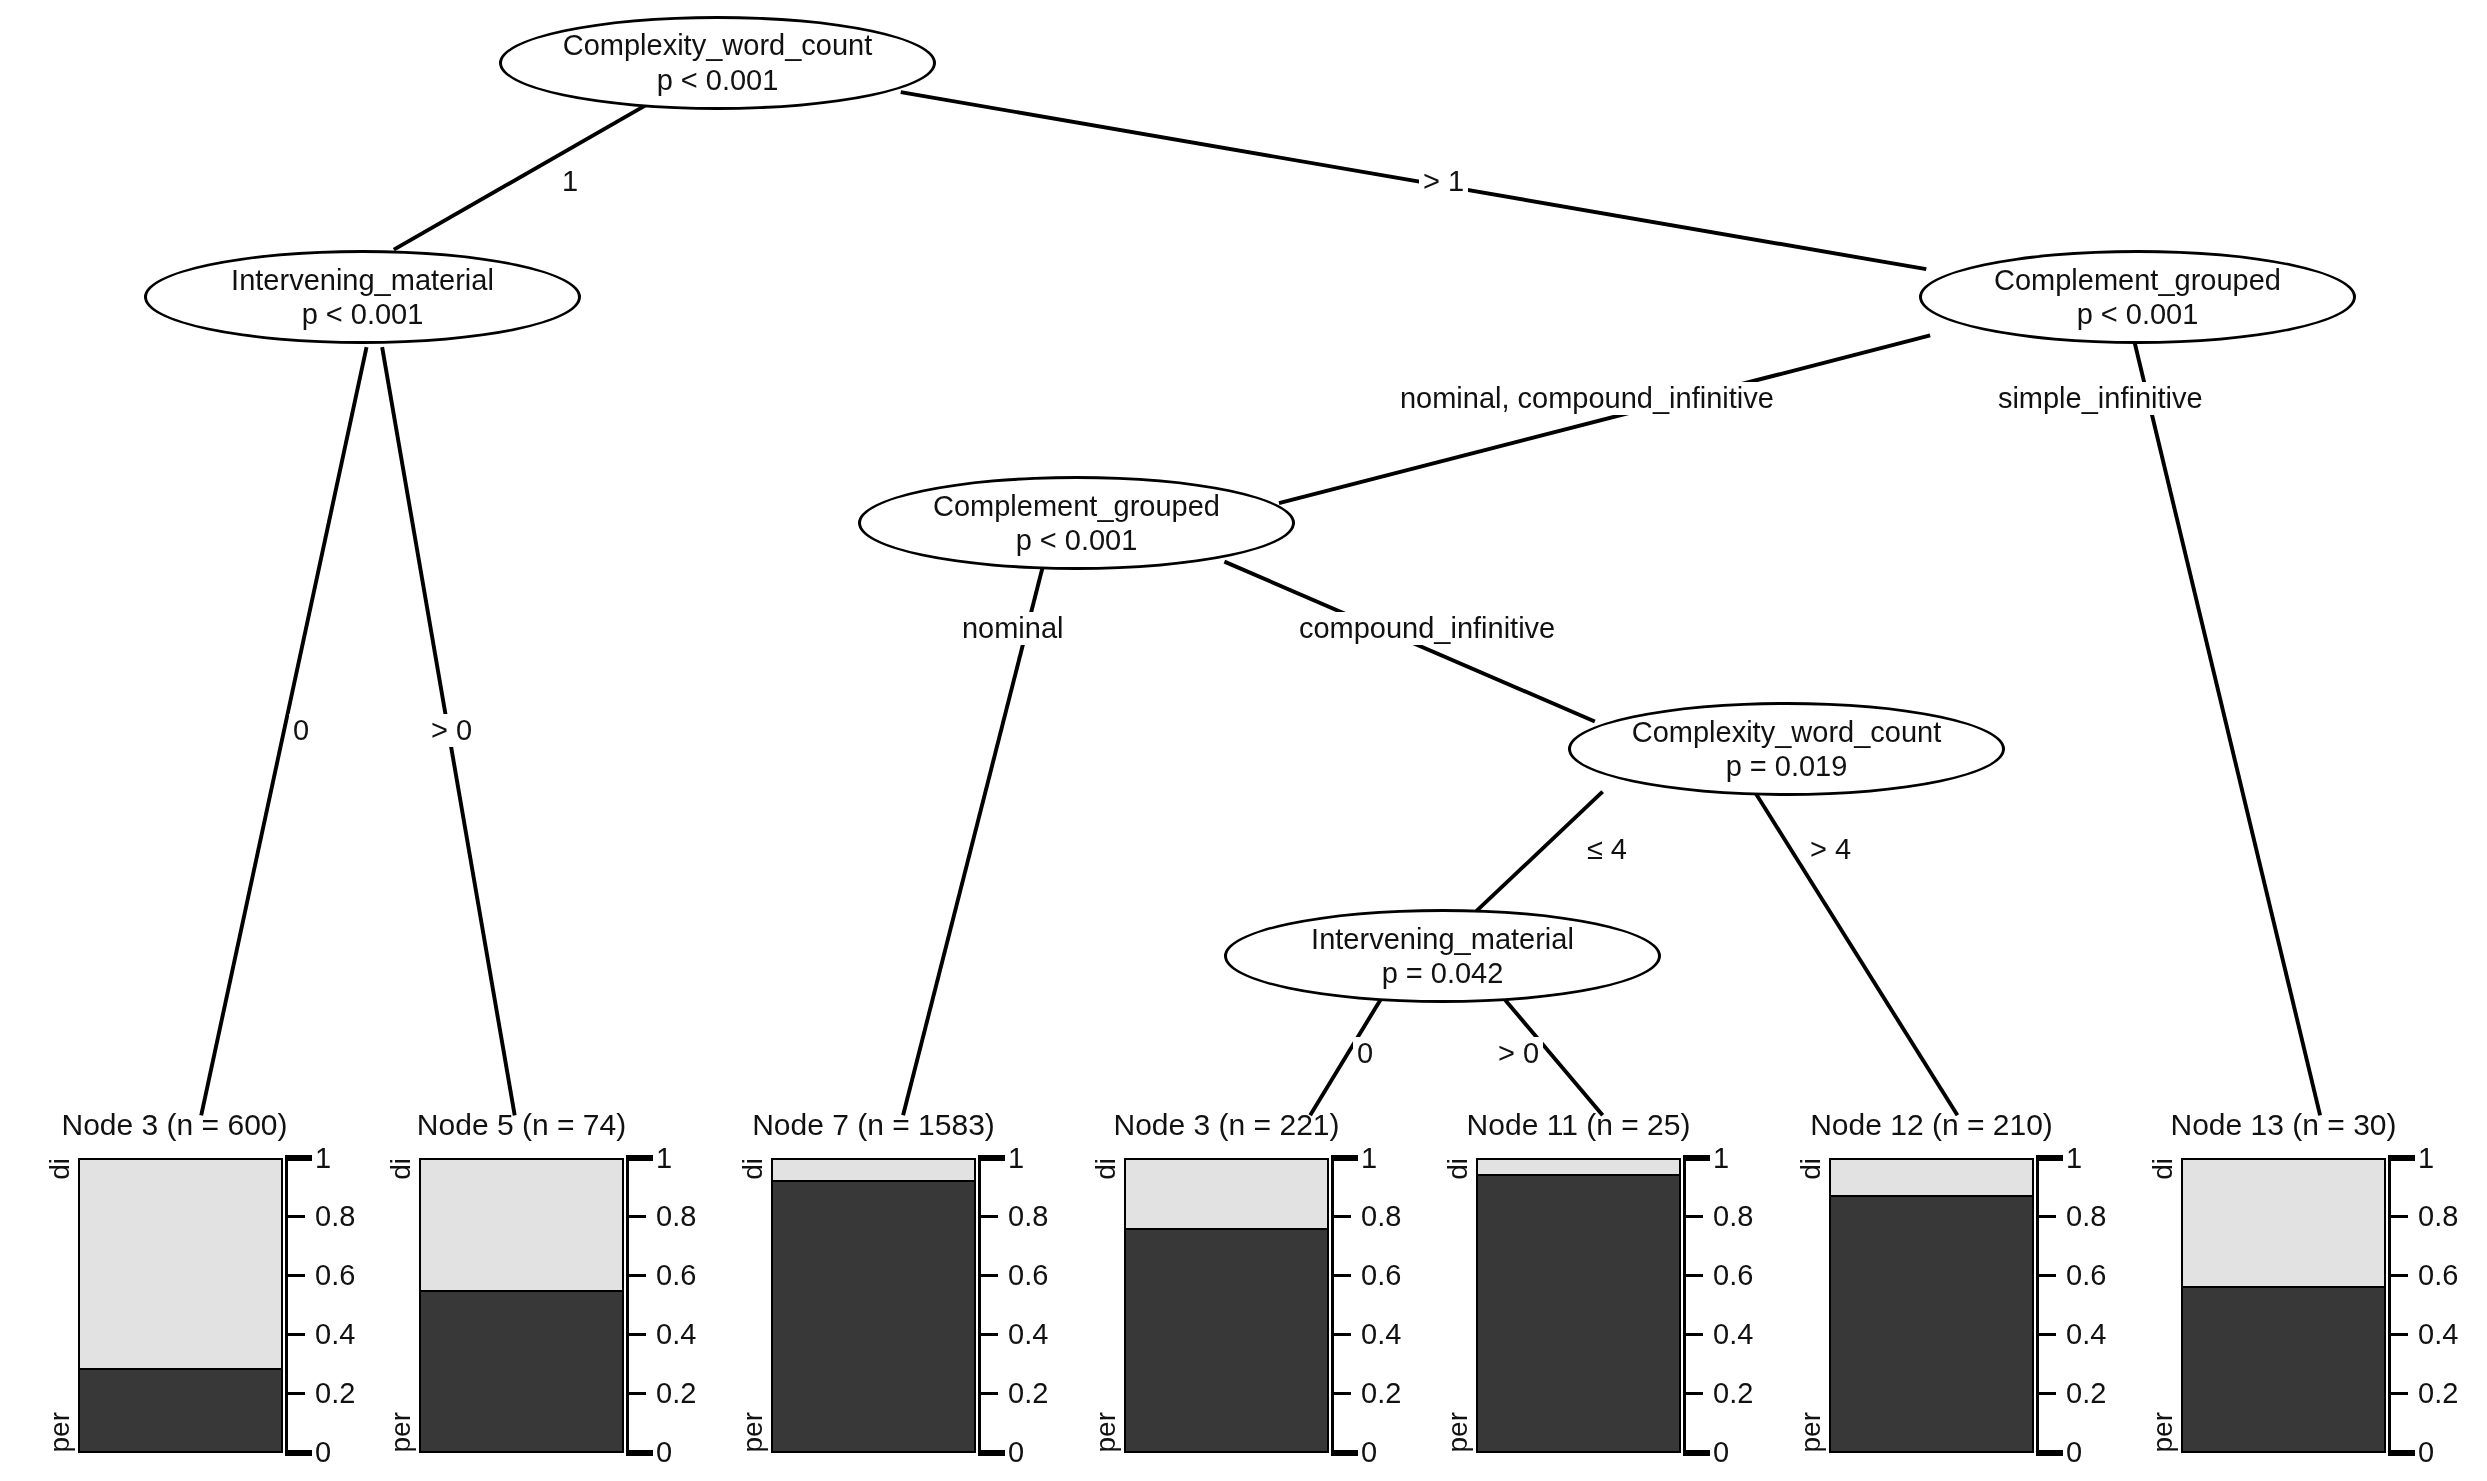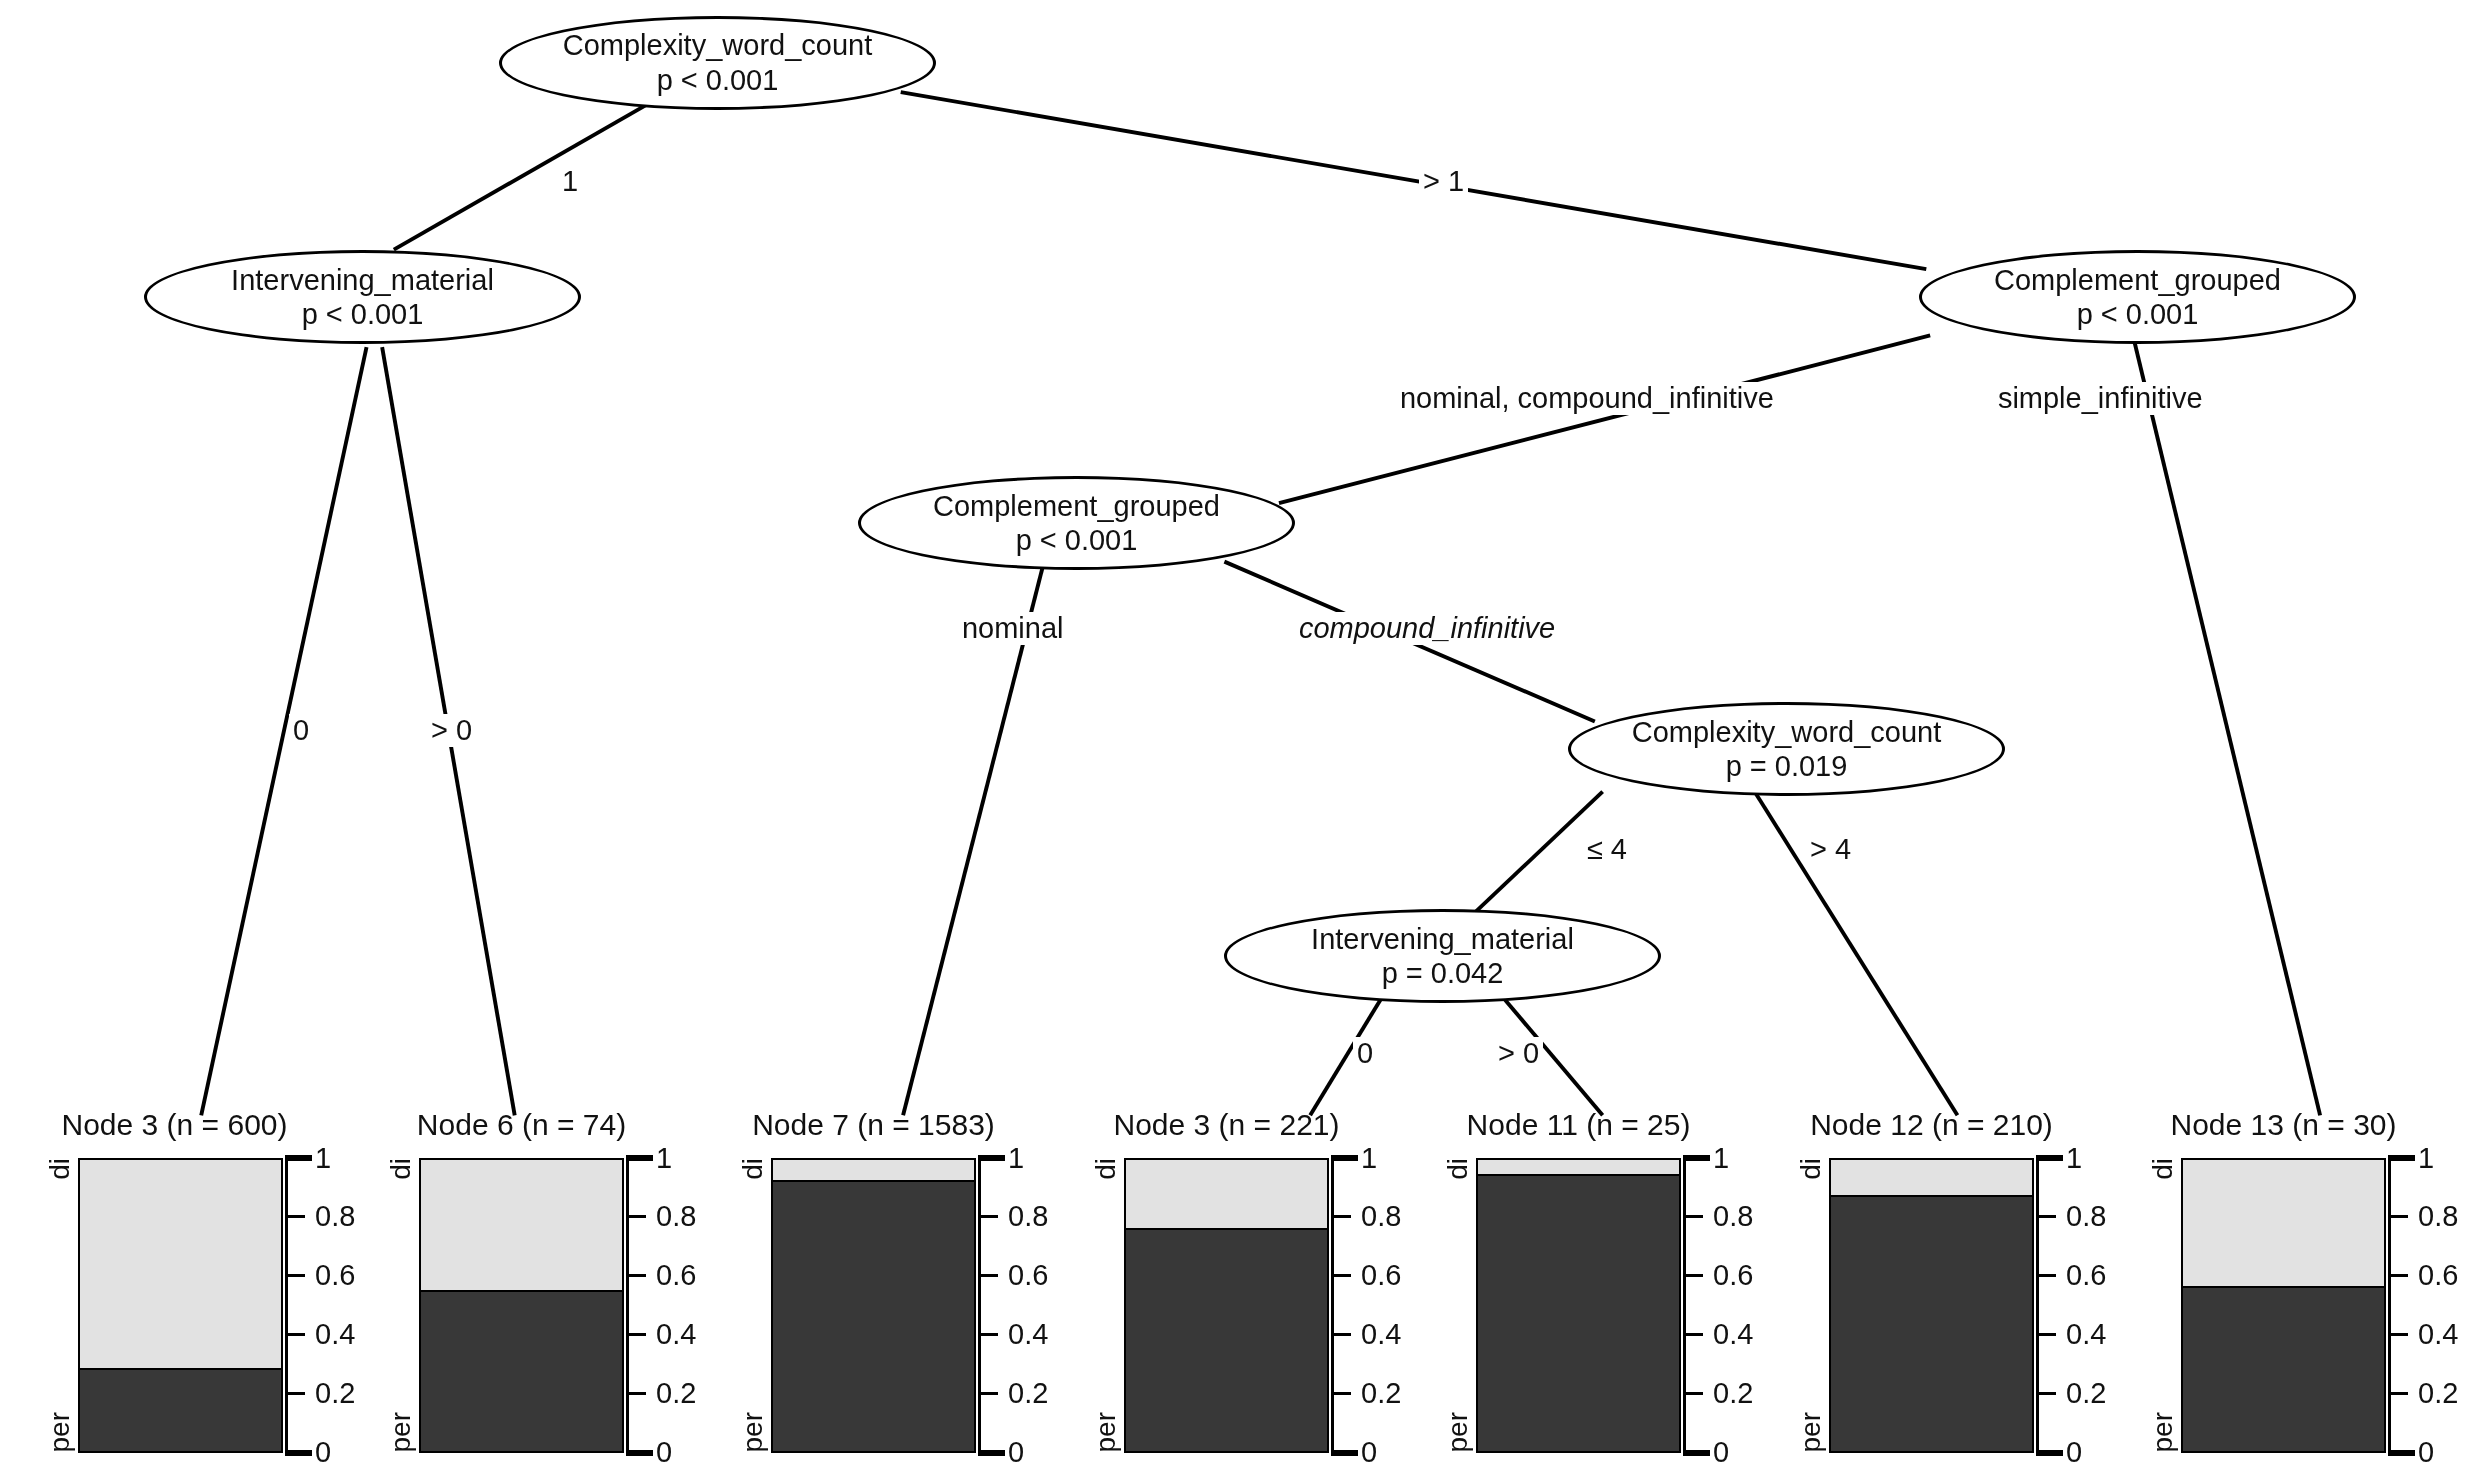--- a/index.html
+++ b/index.html
@@ -158,21 +158,21 @@
     <div class="n-p">p = 0.042</div>
   </div>
 
   <div class="edge-label" style="left:558px;top:165px;">1</div>
   <div class="edge-label" style="left:1419px;top:165px;">&gt; 1</div>
   <div class="edge-label" style="left:289px;top:714px;">0</div>
   <div class="edge-label" style="left:427px;top:714px;">&gt; 0</div>
   <div class="edge-label" style="left:1396px;top:382px;">nominal, compound_infinitive</div>
   <div class="edge-label" style="left:1994px;top:382px;">simple_infinitive</div>
   <div class="edge-label" style="left:958px;top:612px;">nominal</div>
-  <div class="edge-label" style="left:1295px;top:612px;font-style:italic;">compound_infinitive</div>
+  <div class="edge-label" style="left:1295px;top:612px;">compound_infinitive</div>
   <div class="edge-label" style="left:1583px;top:833px;">≤ 4</div>
   <div class="edge-label" style="left:1806px;top:833px;">&gt; 4</div>
   <div class="edge-label" style="left:1353px;top:1037px;">0</div>
   <div class="edge-label" style="left:1494px;top:1037px;">&gt; 0</div>
 
   <div id="leaves">
       <div class="leaf" style="left: 66px; padding-left: 12px;">
         <div class="leaf-title">Node 3 (n = 600)</div>
         <div class="leaf-plot">
           <div class="bar">
@@ -189,21 +189,21 @@
           <div class="ticklabel" style="top: 130px;">0.6</div>
           <div class="tick" style="top: 70px;"></div>
           <div class="ticklabel" style="top: 71px;">0.8</div>
           <div class="tick major" style="top: 10px;"></div>
           <div class="ticklabel" style="top: 12.5px;">1</div>
           <div class="ylab ylab-top">di</div>
           <div class="ylab ylab-bot">per</div>
         </div>
       </div>
       <div class="leaf" style="left: 419px;">
-        <div class="leaf-title">Node 6 (n = 74)</div>
+        <div class="leaf-title">Node 5 (n = 74)</div>
         <div class="leaf-plot">
           <div class="bar">
             <div class="bar-fill" style="height: 161px;"></div>
           </div>
           <div class="axis-line"></div>
           <div class="tick major" style="top: 305px;"></div>
           <div class="ticklabel" style="top: 307px;">0</div>
           <div class="tick" style="top: 247px;"></div>
           <div class="ticklabel" style="top: 248px;">0.2</div>
           <div class="tick" style="top: 188px;"></div>

